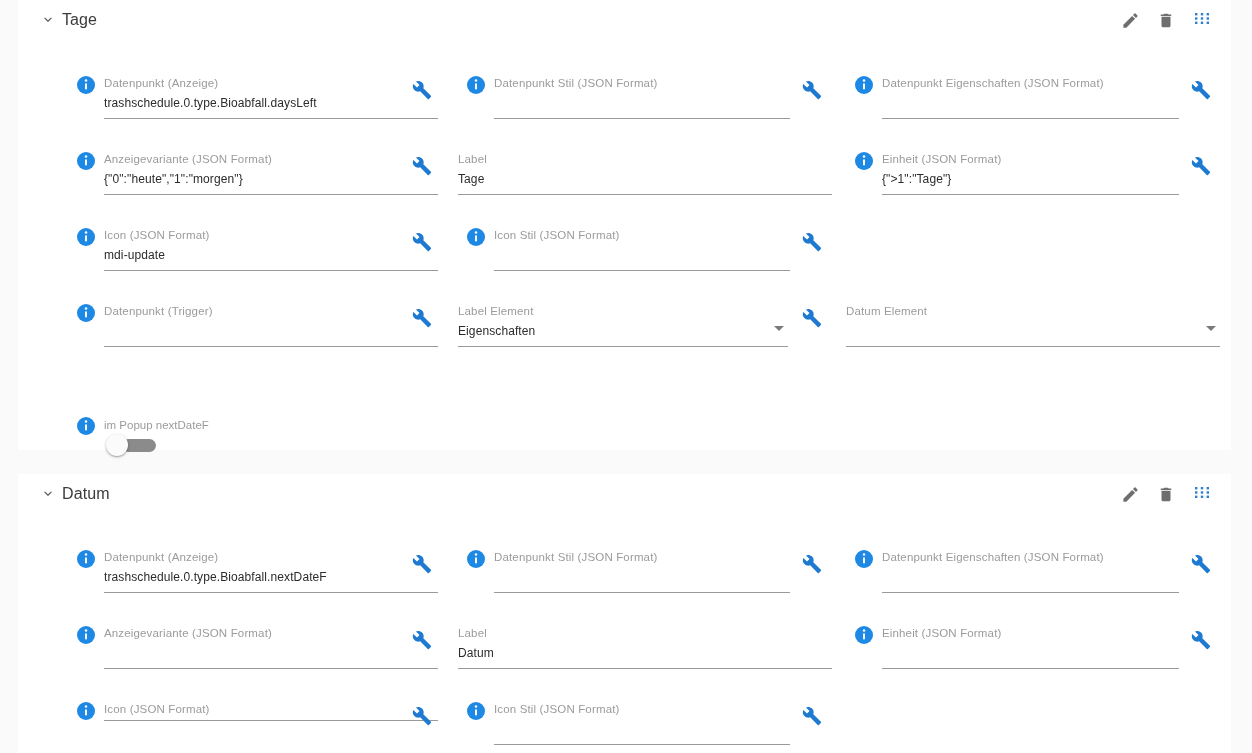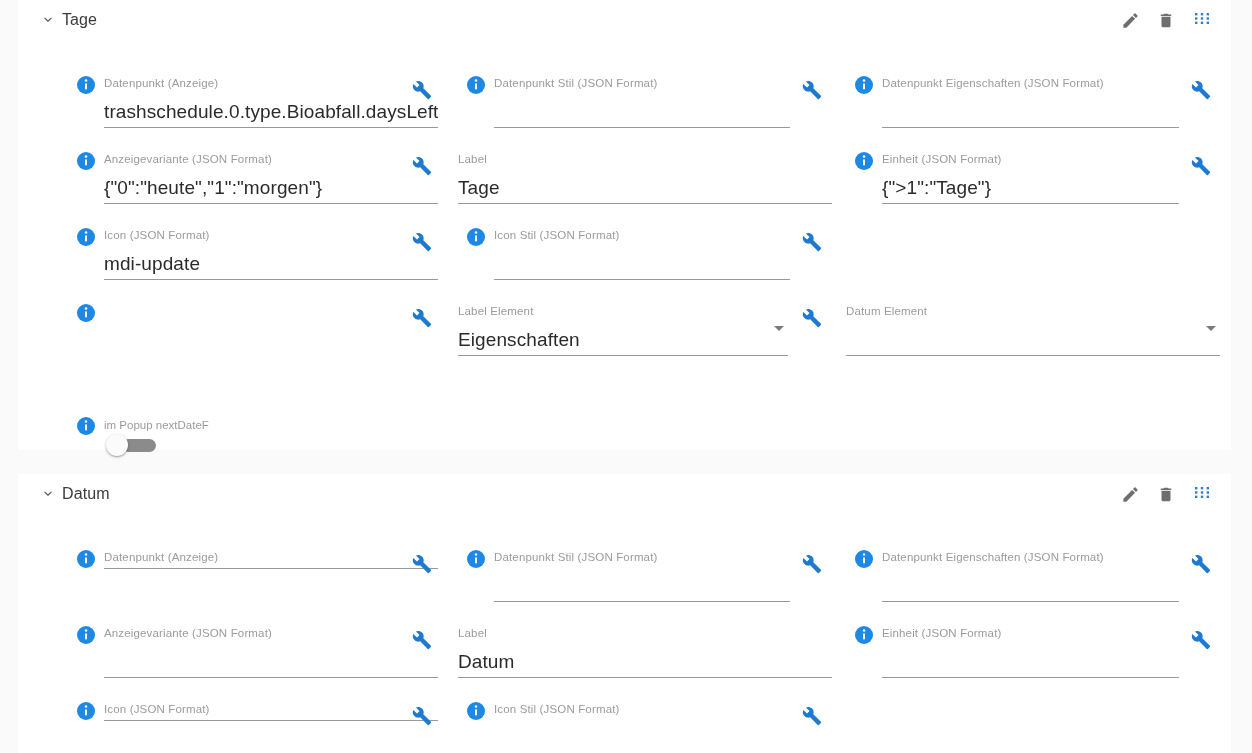--- a/index.html
+++ b/index.html
@@ -102,22 +102,22 @@
 
   .flabel {
     font-size: 11.5px;
     color: #9b9b9b;
     line-height: 14px;
     letter-spacing: .15px;
     white-space: nowrap;
     height: 14px;
   }
   .fvalue {
-    margin-top: 11px;
-    font-size: 19px;
+    margin-top: 2px;
+    font-size: 12px;
     color: #2b2b2b;
     line-height: 22px;
     height: 22px;
     letter-spacing: .1px;
     white-space: nowrap;
     overflow: hidden;
   }
   .fvalue.empty { color: transparent; }
   .underline {
     margin-top: 4px;
@@ -378,20 +378,25 @@
       </div>
 
       <div class="field col0" style="top:254px;width:370px">
         <span class="info">
           <svg width="20" height="20" viewBox="0 0 20 20">
               <circle cx="10" cy="10" r="9" fill="#1e88e5"></circle>
               <rect x="9" y="8.3" width="2" height="6.2" rx="1" fill="#fff"></rect>
               <circle cx="10" cy="5.6" r="1.25" fill="#fff"></circle>
             </svg>
         </span>
+        <div class="fw indent" style="width:334px">
+          <div class="flabel">Datenpunkt (Trigger)</div>
+          <div class="fvalue empty"></div>
+          <div class="underline"></div>
+        </div>
         <span class="wrench" style="left:344px">
           <svg width="20" height="20" viewBox="0 0 24 24">
               <path fill="#1e7ad1" d="M22.7 19l-9.1-9.1c.9-2.3.4-5-1.5-6.9-2-2-5-2.4-7.4-1.3L9 6 6 9 1.6 4.7C.4 7.1.9 10.1 2.9 12.1c1.9 1.9 4.6 2.4 6.9 1.5l9.1 9.1c.4.4 1 .4 1.4 0l2.3-2.3c.5-.4.5-1.1.1-1.4z"></path>
             </svg>
         </span>
       </div>
 
       <div class="field col1" style="top:254px;width:372px">
         <div class="fw noindent" style="width:330px">
           <div class="flabel">Label Element</div>
@@ -476,20 +481,21 @@
       <div class="field col0" style="top:26px;width:370px">
         <span class="info">
           <svg width="20" height="20" viewBox="0 0 20 20">
               <circle cx="10" cy="10" r="9" fill="#1e88e5"></circle>
               <rect x="9" y="8.3" width="2" height="6.2" rx="1" fill="#fff"></rect>
               <circle cx="10" cy="5.6" r="1.25" fill="#fff"></circle>
             </svg>
         </span>
         <div class="fw indent" style="width:334px">
           <div class="flabel">Datenpunkt (Anzeige)</div>
+          <div class="fvalue">trashschedule.0.type.Bioabfall.nextDateF</div>
           <div class="underline"></div>
         </div>
         <span class="wrench" style="left:344px">
           <svg width="20" height="20" viewBox="0 0 24 24">
               <path fill="#1e7ad1" d="M22.7 19l-9.1-9.1c.9-2.3.4-5-1.5-6.9-2-2-5-2.4-7.4-1.3L9 6 6 9 1.6 4.7C.4 7.1.9 10.1 2.9 12.1c1.9 1.9 4.6 2.4 6.9 1.5l9.1 9.1c.4.4 1 .4 1.4 0l2.3-2.3c.5-.4.5-1.1.1-1.4z"></path>
             </svg>
         </span>
       </div>
 
       <div class="field col1" style="top:26px;width:372px">

